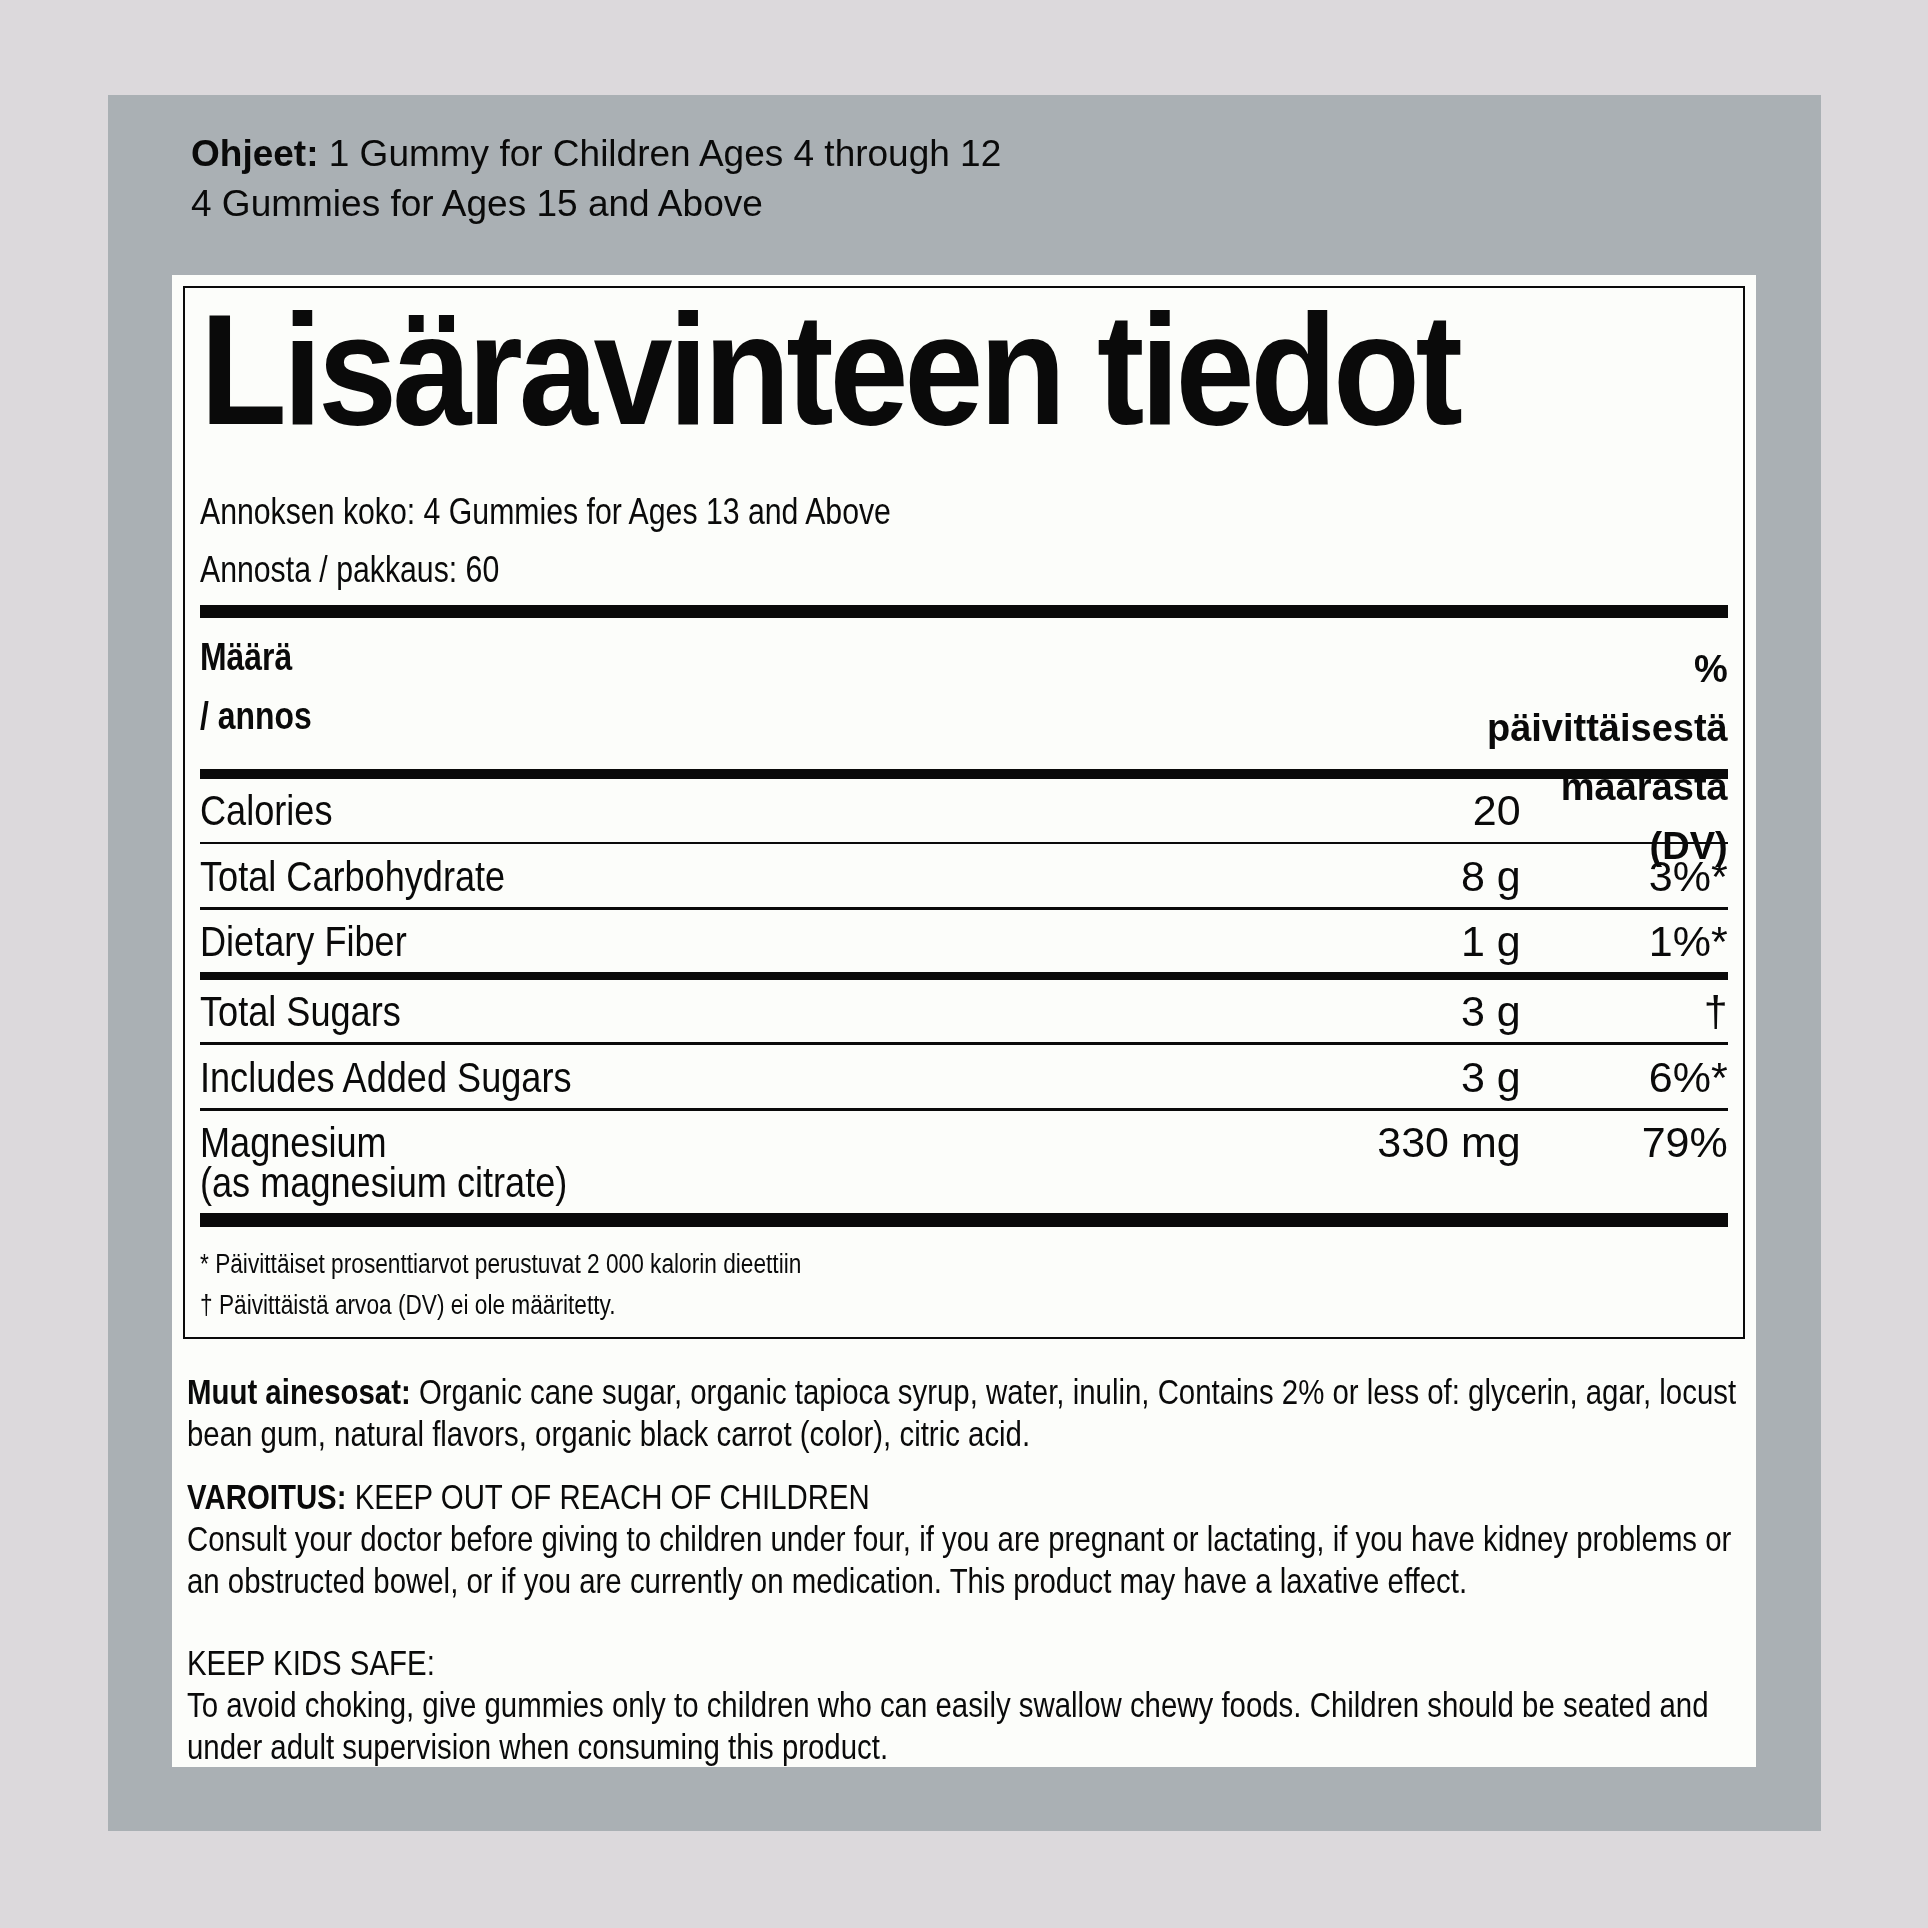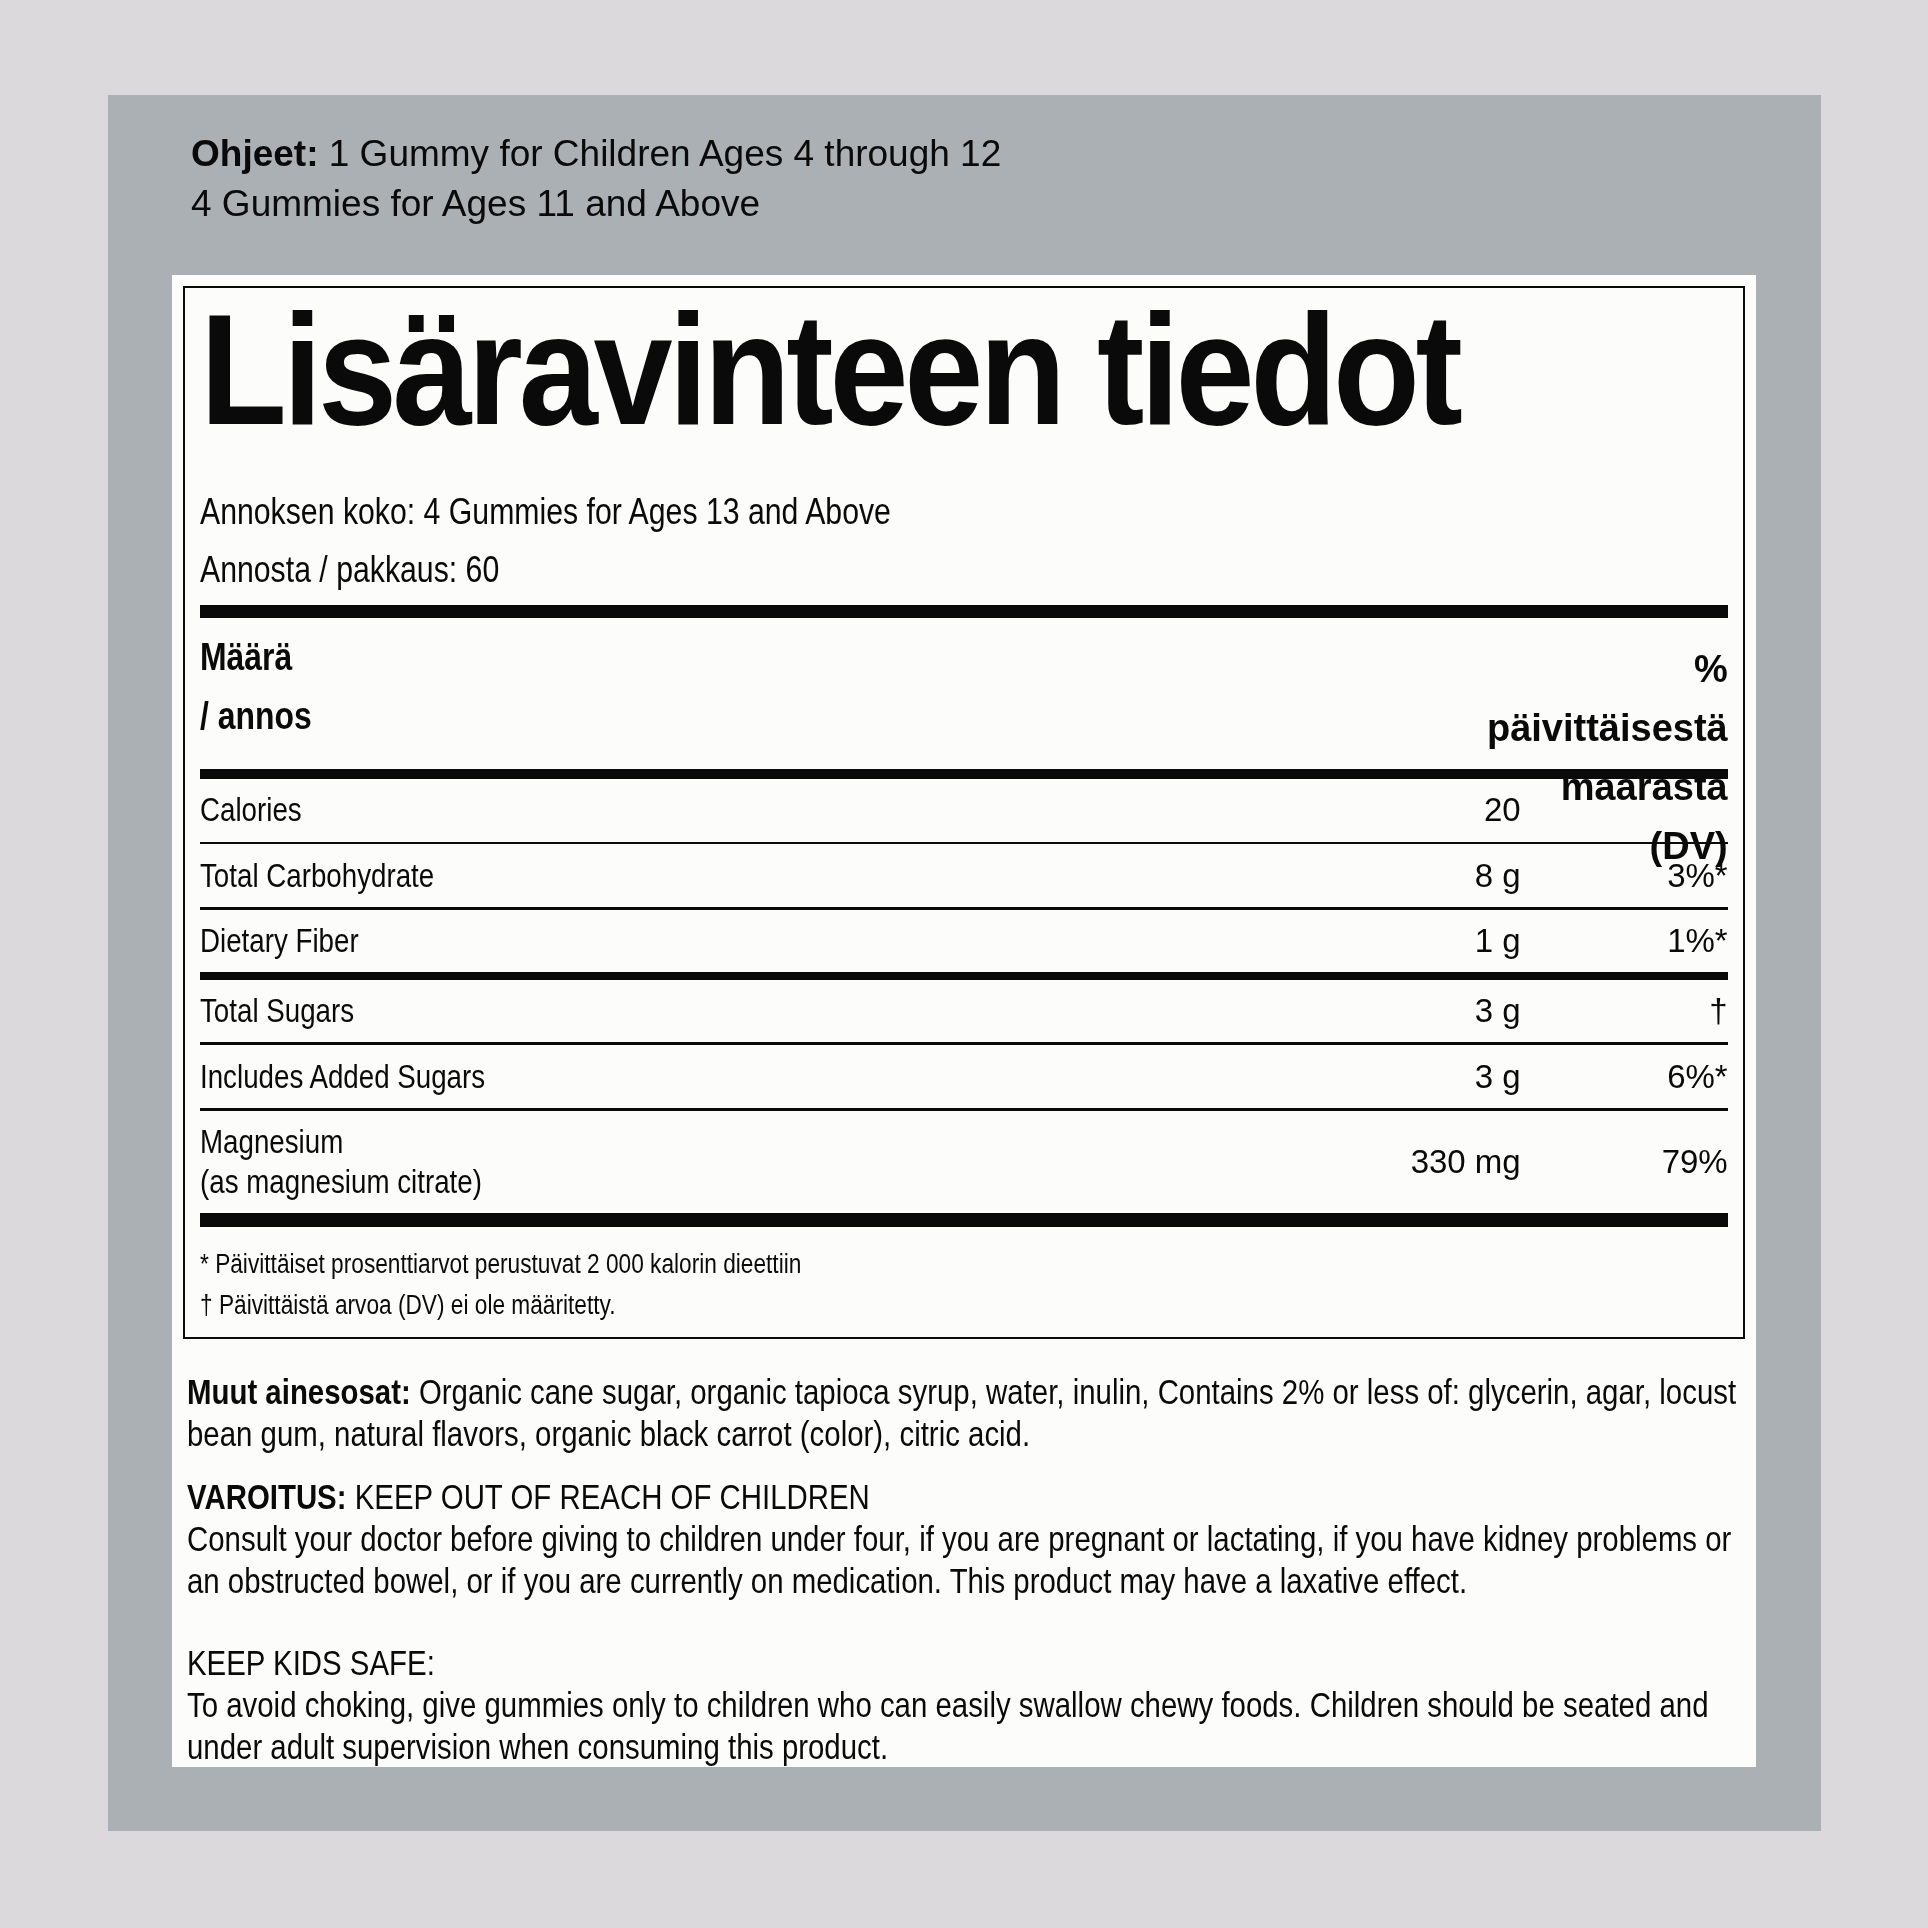--- a/index.html
+++ b/index.html
@@ -86,24 +86,24 @@
     justify-content: space-between;
     font-weight: bold;
     font-size: 38px;
     line-height: 59px;
   }
   .hdr-left  { white-space: pre-line; }
   .hdr-right { white-space: pre-line; text-align: right; margin-top: 12px; }
 
   .row {
     display: flex;
-    align-items: center;
+    align-items: flex-start;
     padding: 11.3px 0;
     min-height: 40px;
-    font-size: 33px;
+    font-size: 43px;
     line-height: 40px;
   }
   .rname { flex: 1; white-space: pre-line; }
   .ramt  { width: 301px; text-align: right; flex: none; }
   .rdv   { width: 207px; text-align: right; flex: none; }
 
   .footnotes {
     margin-top: 17px;
     font-size: 27px;
     line-height: 41px;
@@ -121,21 +121,21 @@
   .p2 { margin-top: 21px; }
   .p3 { margin-top: 40px; }
 </style>
 </head>
 <body>
 
 <div class="stage">
   <div class="panel">
 
     <div class="directions"><b>Ohjeet:</b><span> 1 Gummy for Children Ages 4 through 12
-4 Gummies for Ages 11 and Above</span></div>
+4 Gummies for Ages 15 and Above</span></div>
 
     <div class="label">
 
       <div class="facts">
         <div class="facts-title">Lisäravinteen tiedot</div>
 
         <div class="serving1 cond">Annoksen koko: 4 Gummies for Ages 13 and Above</div>
         <div class="serving2 cond">Annosta / pakkaus: 60</div>
 
         <div class="bar bar14"></div>

